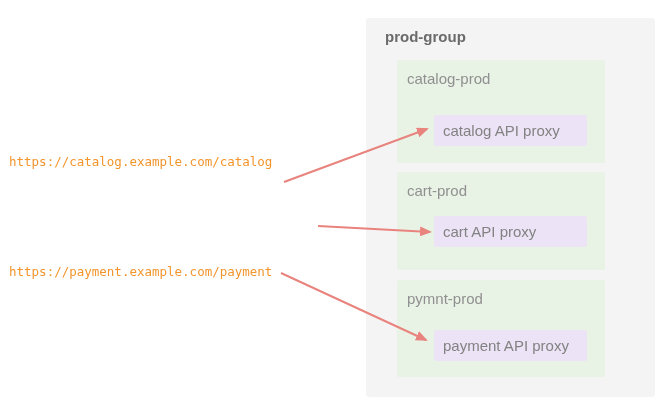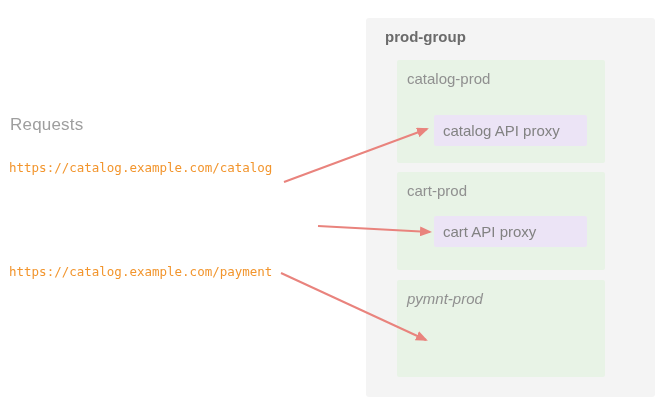--- a/index.html
+++ b/index.html
@@ -26,21 +26,21 @@
     letter-spacing: 0.2px;
   }
   .request-url {
     position: absolute;
     left: 9px;
     font-family: "DejaVu Sans Mono", monospace;
     font-size: 12.5px;
     color: var(--url-text, #f2952d);
     white-space: nowrap;
   }
-  .request-url.u0 { top: 160px; text-align: center; }
+  .request-url.u0 { top: 154px; text-align: center; }
   .request-url.u1 { top: 219px; }
   .request-url.u2 { top: 264px; }
 
   
   .group-panel {
     position: absolute;
     left: 366px;
     top: 18px;
     width: 289px;
     height: 379px;
@@ -58,21 +58,21 @@
   }
   .environment-box {
     position: absolute;
     left: 31px;
     width: 208px;
     background: var(--environment-bg, #e8f3e6);
     border-radius: 2px;
   }
   .environment-box.e0 { top: 42px;  height: 103px; }
   .environment-box.e1 { top: 154px; height: 98px; }
-  .environment-box.e2 { top: 262px; height: 97px; font-style: italic; }
+  .environment-box.e2 { top: 262px; height: 97px; }
   .environment-label {
     position: absolute;
     left: 10px;
     top: 10px;
     font-size: 15px;
     color: var(--environment-text, #909090);
   }
   .proxy-box {
     position: absolute;
     left: 37px;
@@ -106,44 +106,46 @@
     stroke: var(--arrow, #e9837d);
     stroke-width: 2;
     fill: none;
   }
 </style>
 </head>
 <body>
 
 <div class="canvas">
 
-  <div class="requests-heading">Requests</div>
 
   <div class="request-url u0">https://catalog.example.com/catalog</div>
-  <div class="request-url u2">https://catalog.example.com/payment</div>
+  <div class="request-url u2">https://payment.example.com/payment</div>
 
   <div class="group-panel">
     <div class="group-title">prod-group</div>
 
     <div class="environment-box e0">
       <div class="environment-label">catalog-prod</div>
       <div class="proxy-box">
         <span class="proxy-label">catalog API proxy</span>
       </div>
     </div>
 
     <div class="environment-box e1">
       <div class="environment-label">cart-prod</div>
       <div class="proxy-box">
         <span class="proxy-label">cart API proxy</span>
       </div>
     </div>
 
     <div class="environment-box e2">
       <div class="environment-label">pymnt-prod</div>
+      <div class="proxy-box">
+        <span class="proxy-label">payment API proxy</span>
+      </div>
     </div>
   </div>
 
   <svg class="arrow-layer" viewBox="0 0 668 405" xmlns="http://www.w3.org/2000/svg">
     <defs>
       <marker id="arrowhead" markerUnits="userSpaceOnUse" markerWidth="12" markerHeight="10" refX="10" refY="5" orient="auto">
         <path d="M0,0 L12,5 L0,10 Z" style="fill: var(--arrow, #e9837d);"></path>
       </marker>
     </defs>
     <line class="arrow-line" x1="284" y1="182" x2="427" y2="129" marker-end="url(#arrowhead)"></line>

